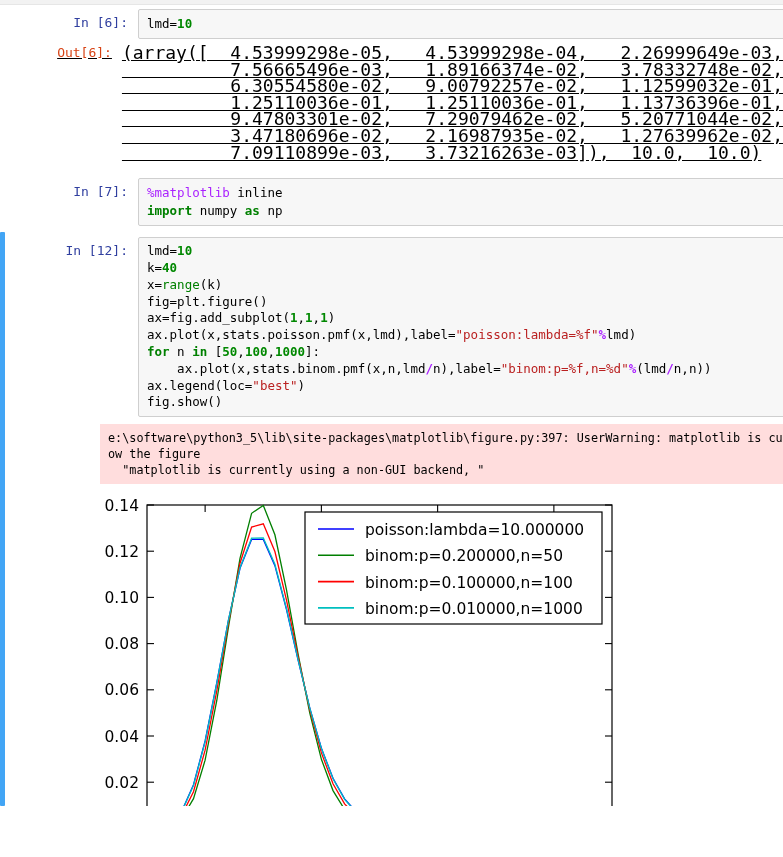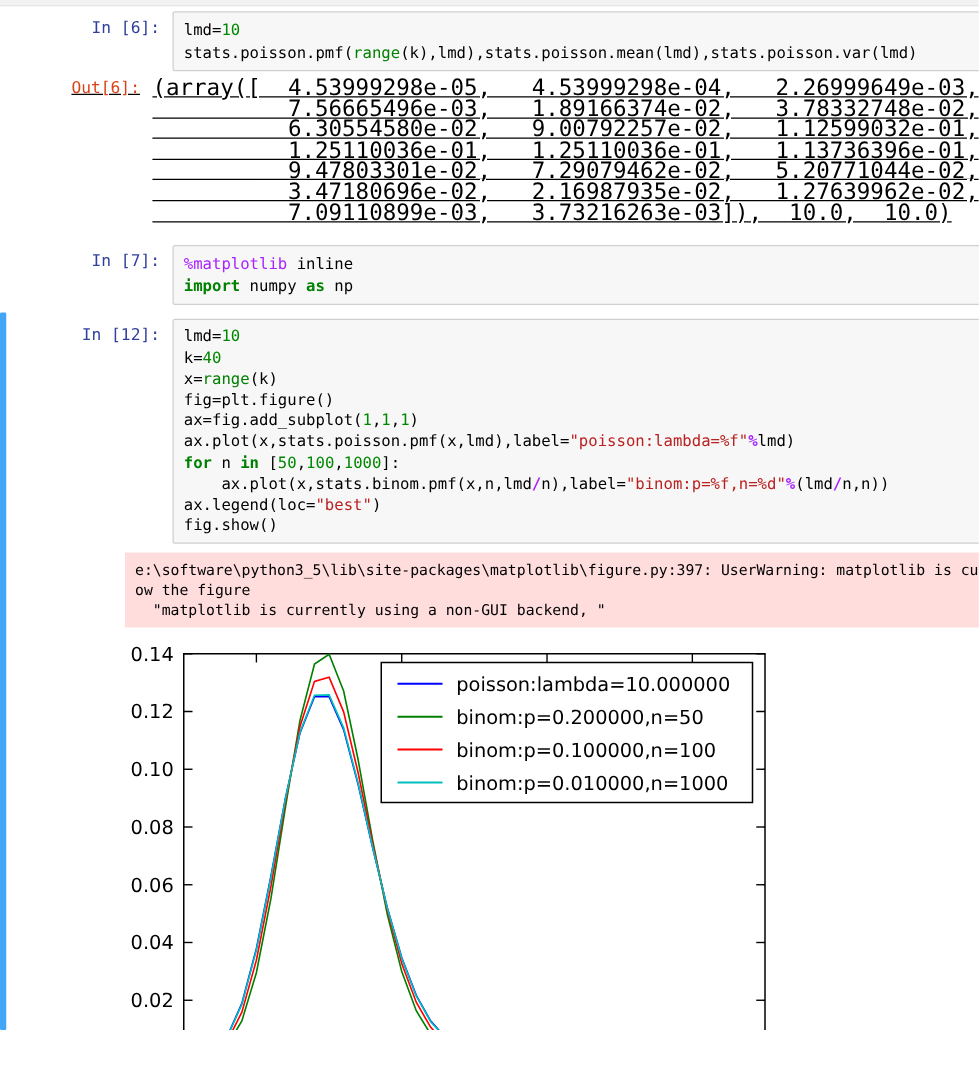--- a/index.html
+++ b/index.html
@@ -10,21 +10,21 @@
   .prompt{width:100px;box-sizing:border-box;padding:6px 10px 0 0;text-align:right;
     font-family:"DejaVu Sans Mono","Liberation Mono",monospace;font-size:13px;white-space:nowrap;}
   .in-prompt{color:#303F9F;}
   .out-prompt{color:#D84315;}
   .codebox{flex:1;margin-right:-2px;background:#f7f7f7;border:1px solid #cfcfcf;border-radius:2px;
     padding:5px 8px;font-family:"DejaVu Sans Mono","Liberation Mono",monospace;font-size:12.5px;
     line-height:18px;color:#000;white-space:pre;overflow:hidden;}
   .codebox.tight{line-height:16.8px;}
   .codeline{white-space:pre;}
   .tok-k{color:#008000;font-weight:bold;}
-  .tok-n{color:#008800;}
+  .tok-n{color:#008800;font-weight:bold;}
   .tok-b{color:#008000;}
   .tok-s{color:#BA2121;}
   .tok-o{color:#AA22FF;font-weight:bold;}
   .tok-m{color:#AA22FF;}
   .outtext{margin:0;font-family:"DejaVu Sans Mono","Liberation Mono",monospace;font-size:18px;
     line-height:16.6px;color:#000;white-space:pre;padding-top:6px;}
   .row-out{margin-top:0;text-decoration:underline;}
   .row-cell2{margin-top:17px;}
   .selcell{position:relative;margin-top:6px;}
   .selbar{position:absolute;left:0;top:0;bottom:0;width:5px;background:#42A5F5;border-radius:1px;}
@@ -37,21 +37,21 @@
 </style>
 </head>
 <body>
 
 <div class="topstrip"></div>
 
 <div class="nb">
 
   <div class="cellrow" style="margin-top:4px;">
     <div class="prompt in-prompt">In  [6]:</div>
-    <div class="codebox"><div class="codeline"><span>lmd=</span><span class="tok-n">10</span></div><div class="codeline"><span>stats.poisson.pmf(</span><span class="tok-b">range</span><span>(k),lmd),stats.poisson.mean(lmd),stats.poisson.var(lmd)</span></div></div>
+    <div class="codebox"><div class="codeline"><span>lmd=</span><span class="tok-n">10</span></div></div>
   </div>
   <div class="cellrow row-out">
     <div class="prompt out-prompt">Out[6]:</div>
     <pre class="outtext">(array([  4.53999298e-05,   4.53999298e-04,   2.26999649e-03,
           7.56665496e-03,   1.89166374e-02,   3.78332748e-02,
           6.30554580e-02,   9.00792257e-02,   1.12599032e-01,
           1.25110036e-01,   1.25110036e-01,   1.13736396e-01,
           9.47803301e-02,   7.29079462e-02,   5.20771044e-02,
           3.47180696e-02,   2.16987935e-02,   1.27639962e-02,
           7.09110899e-03,   3.73216263e-03]),  10.0,  10.0)</pre>

